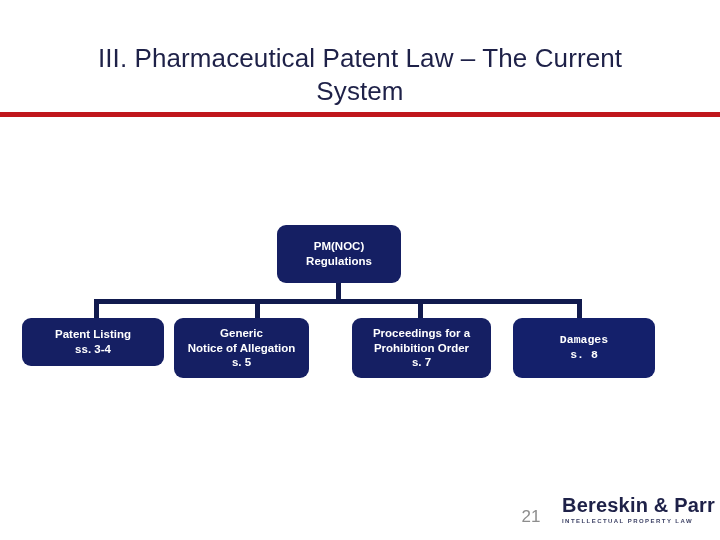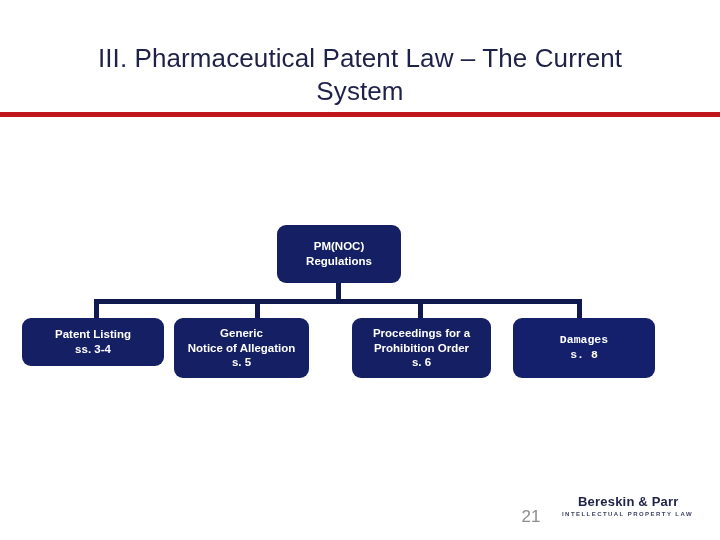--- a/index.html
+++ b/index.html
@@ -169,27 +169,26 @@
   }
 
   #logo {
     position: absolute;
     left: 562px;
     top: 495px;
     width: 140px;
   }
   #logo-wordmark {
     font-family: "Liberation Sans", sans-serif;
-    font-size: 13px;
+    font-size: 20px;
     font-weight: bold;
     letter-spacing: 0.2px;
     color: #1e2148;
     line-height: 1.05;
     white-space: nowrap;
-    margin-left: 16px;
   }
   #logo-tagline {
     margin-top: 2px;
     font-family: "Liberation Sans", sans-serif;
     font-size: 6px;
     font-weight: bold;
     letter-spacing: 1.45px;
     color: #3a3f63;
     line-height: 1;
     white-space: nowrap;
@@ -221,21 +220,21 @@
 
     <div class="node" id="node-patent-listing">Patent Listing
 ss. 3-4</div>
 
     <div class="node" id="node-notice-allegation">Generic
 Notice of Allegation
 s. 5</div>
 
     <div class="node" id="node-prohibition-order">Proceedings for a
 Prohibition Order
-s. 6</div>
+s. 7</div>
 
     <div class="node" id="node-damages">Damages
 s. 8</div>
 
   </div>
 
   <div id="page-number">21</div>
 
   <div id="logo">
     <div id="logo-wordmark">Bereskin &amp; Parr</div>

